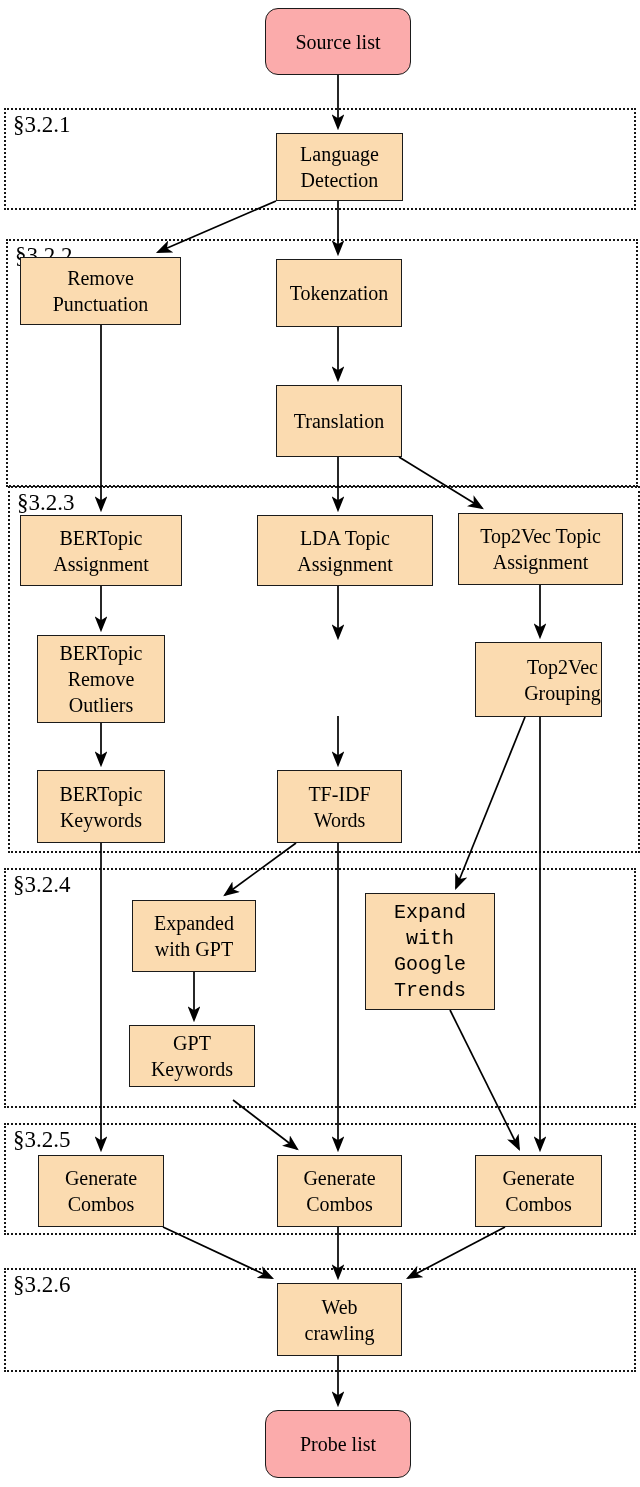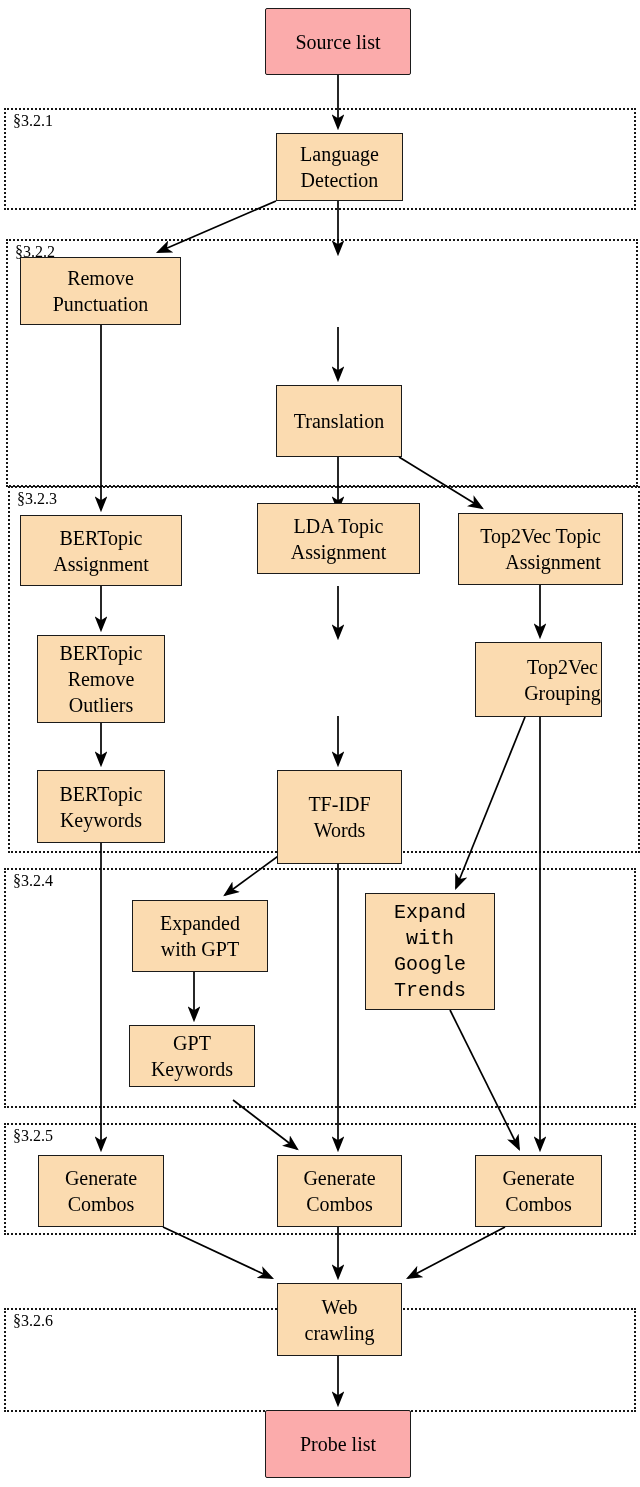--- a/index.html
+++ b/index.html
@@ -5,31 +5,31 @@
   html,body{margin:0;padding:0;background:#fff;}
   #flow-diagram{
     position:relative;width:640px;height:1487px;background:#fff;
     font-family:"Liberation Serif", serif;overflow:hidden;
   }
   .section{
     position:absolute;border:2px dotted #161616;box-sizing:border-box;
     z-index:1;background:transparent;
   }
   .section-label{
-    position:absolute;top:1px;left:7px;font-size:16px;color:#000;
+    position:absolute;top:1px;left:7px;font-size:23px;color:#000;
     line-height:1.25;user-select:none;
   }
   .node{
     position:absolute;box-sizing:border-box;z-index:3;
     display:flex;align-items:center;justify-content:center;
     text-align:center;font-size:20px;line-height:1.3;color:#000;
     white-space:pre-line;border:1.5px solid var(--border,#1b1b1b);
   }
   .node.process{background:var(--process-fill,#fbdbb0);}
-  .node.terminal{background:var(--terminal-fill,#fbabab);border-radius:2px;}
+  .node.terminal{background:var(--terminal-fill,#fbabab);border-radius:13px;}
   #edge-layer{
     position:absolute;left:0;top:0;z-index:2;pointer-events:none;
   }
 </style>
 </head>
 <body>
 
 <div id="flow-diagram" style="--terminal-fill: #fbabab; --process-fill: #fbdbb0; --border: #1b1b1b;">
     <div class="section" style="left: 4px; top: 108px; width: 632px; height: 102px; border-color: rgb(22, 22, 22);">
       <span class="section-label">§3.2.1</span>
@@ -39,21 +39,21 @@
     </div>
     <div class="section" style="left: 8px; top: 486px; width: 632px; height: 367px; border-color: rgb(22, 22, 22);">
       <span class="section-label">§3.2.3</span>
     </div>
     <div class="section" style="left: 4px; top: 868px; width: 632px; height: 240px; border-color: rgb(22, 22, 22);">
       <span class="section-label">§3.2.4</span>
     </div>
     <div class="section" style="left: 4px; top: 1123px; width: 632px; height: 112px; border-color: rgb(22, 22, 22);">
       <span class="section-label">§3.2.5</span>
     </div>
-    <div class="section" style="left: 4px; top: 1268px; width: 632px; height: 104px; border-color: rgb(22, 22, 22); margin-top: 40px;">
+    <div class="section" style="left: 4px; top: 1268px; width: 632px; height: 104px; border-color: rgb(22, 22, 22);">
       <span class="section-label">§3.2.6</span>
     </div>
     <svg id="edge-layer" width="640" height="1487">
       <defs>
         <marker id="arrow" viewBox="0 0 10 8" refX="8.6" refY="4" markerWidth="9.5" markerHeight="7.6" orient="auto">
   <path d="M0,0 L10,4 L0,8 L2.6,4 Z" fill="#000000"></path>
         </marker>
       </defs>
       <line x1="338" y1="75" x2="338" y2="128" stroke="#000000" stroke-width="1.7" marker-end="url(#arrow)"></line>
       <line x1="276" y1="201" x2="158" y2="252" stroke="#000000" stroke-width="1.7" marker-end="url(#arrow)"></line>
@@ -78,37 +78,38 @@
       <line x1="163" y1="1227" x2="272" y2="1278" stroke="#000000" stroke-width="1.7" marker-end="url(#arrow)"></line>
       <line x1="338" y1="1227" x2="338" y2="1278" stroke="#000000" stroke-width="1.7" marker-end="url(#arrow)"></line>
       <line x1="505" y1="1227" x2="408" y2="1278" stroke="#000000" stroke-width="1.7" marker-end="url(#arrow)"></line>
       <line x1="338" y1="1356" x2="338" y2="1405" stroke="#000000" stroke-width="1.7" marker-end="url(#arrow)"></line>
     </svg>
     <div class="node terminal" style="left: 265px; top: 8px; width: 146px; height: 67px;"><span>Source list</span></div>
     <div class="node process" style="left: 276px; top: 133px; width: 127px; height: 68px;"><span>Language
 Detection</span></div>
     <div class="node process" style="left: 20px; top: 257px; width: 161px; height: 68px;"><span>Remove
 Punctuation</span></div>
+    <div class="node process" style="left: 276px; top: 259px; width: 126px; height: 68px;"><span>Tokenzation</span></div>
     <div class="node process" style="left: 276px; top: 385px; width: 126px; height: 72px;"><span>Translation</span></div>
     <div class="node process" style="left: 20px; top: 515px; width: 162px; height: 71px;"><span>BERTopic
 Assignment</span></div>
-    <div class="node process" style="left: 257px; top: 503px; width: 163px; height: 71px;"><span>LDA Topic
+    <div class="node process" style="left: 257px; top: 515px; width: 176px; height: 71px;"><span>LDA Topic
 Assignment</span></div>
-    <div class="node process" style="left: 458px; top: 513px; width: 165px; height: 72px; text-align: right;"><span>Top2Vec Topic
+    <div class="node process" style="left: 458px; top: 513px; width: 165px; height: 72px;"><span>Top2Vec Topic
 Assignment</span></div>
     <div class="node process" style="left: 37px; top: 635px; width: 128px; height: 88px;"><span>BERTopic
 Remove
 Outliers</span></div>
     <div class="node process" style="left: 475px; top: 642px; width: 127px; height: 75px; padding-left: 48px;"><span>Top2Vec
 Grouping</span></div>
     <div class="node process" style="left: 37px; top: 770px; width: 128px; height: 73px;"><span>BERTopic
 Keywords</span></div>
-    <div class="node process" style="left: 277px; top: 770px; width: 125px; height: 94px;"><span>TF-IDF
+    <div class="node process" style="left: 277px; top: 770px; width: 125px; height: 73px;"><span>TF-IDF
 Words</span></div>
-    <div class="node process" style="left: 132px; top: 900px; width: 136px; height: 72px;"><span>Expanded
+    <div class="node process" style="left: 132px; top: 900px; width: 124px; height: 72px;"><span>Expanded
 with GPT</span></div>
     <div class="node process" style="left: 365px; top: 893px; width: 130px; height: 117px; font-family: Liberation Mono, monospace;"><span>Expand
 with
 Google
 Trends</span></div>
     <div class="node process" style="left: 129px; top: 1025px; width: 126px; height: 62px;"><span>GPT
 Keywords</span></div>
     <div class="node process" style="left: 38px; top: 1155px; width: 126px; height: 72px;"><span>Generate
 Combos</span></div>
     <div class="node process" style="left: 277px; top: 1155px; width: 125px; height: 72px;"><span>Generate

